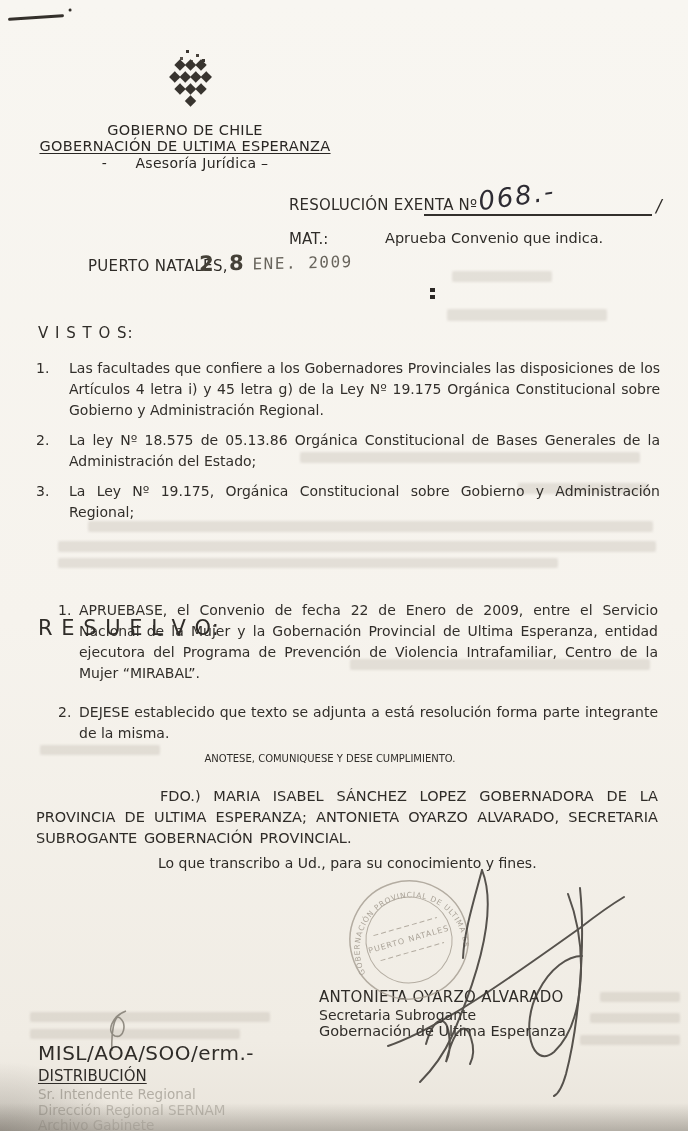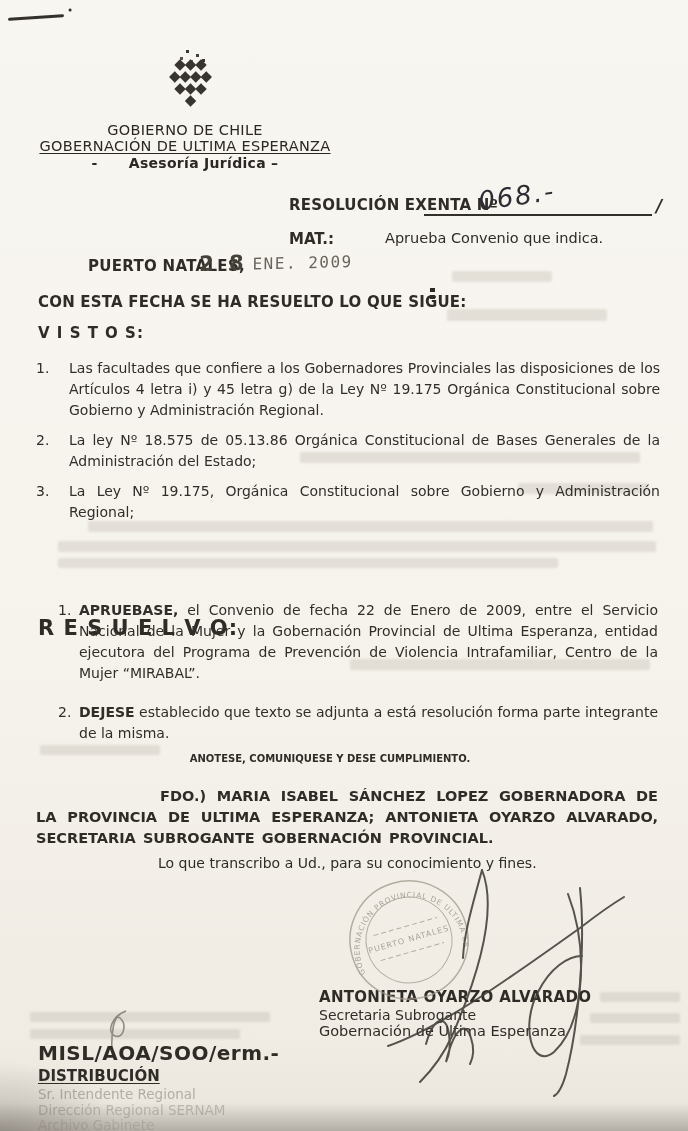--- a/index.html
+++ b/index.html
@@ -2,21 +2,21 @@
 <html><head>
 <meta charset="utf-8">
 <style>
   html,body{margin:0;padding:0;}
   .page{
     position:relative;width:688px;height:1131px;overflow:hidden;
     background:linear-gradient(180deg,#f8f6f1 0%,#f6f3ed 55%,#f0ece4 92%,#e9e4db 100%);
     font-family:"DejaVu Sans",sans-serif;color:#2f2c28;
   }
   .abs{position:absolute;}
-  .b{font-weight:bold;}
+  .b{font-weight:normal;}
   .just{text-align:justify;}
   .hdr{font-size:14.5px;line-height:16px;letter-spacing:.3px;color:#2a2724;}
   .body-txt{font-size:14px;line-height:21px;color:#312e2a;}
   .list-item{display:flex;}
   .list-item .num{flex:none;}
   .faded{color:#a9a49a;font-size:13.5px;line-height:15.5px;}
   .bleed{position:absolute;filter:blur(1.1px);border-radius:2px;
     background:rgba(158,150,136,.22);}
   .logo{font-size:15px;line-height:12px;letter-spacing:-1px;color:#38342f;text-align:center;}
   .pre{white-space:pre;}
@@ -81,21 +81,20 @@
   <div class="abs b" style="left:656px;top:196px;font-size:17px;font-style:italic;">/</div>
 
   <div class="abs b" style="left:289px;top:230px;font-size:15px;">MAT.:</div>
   <div class="abs" style="left:385px;top:230px;font-size:14.5px;">Aprueba Convenio que indica.</div>
 
   <div class="abs b" style="left:40px;top:257px;font-size:15px;letter-spacing:.3px;margin-left:48px;">PUERTO NATALES,</div>
   <div class="abs datestamp" style="left:199px;top:250px;">
     <span class="day">2 8</span><span class="rest">ENE. 2009</span>
   </div>
 
-  <div class="abs b" style="left:38px;top:293px;font-size:15px;letter-spacing:.2px;">CON ESTA FECHA SE HA RESUELTO LO QUE SIGUE:</div>
 
   <div class="abs b" style="left:38px;top:324px;font-size:15px;letter-spacing:1px;text-align:center;">V I S T O S:</div>
 
   <div class="abs list-item body-txt" style="left:36px;top:358px;width:624px;">
     <span class="num" style="width:33px;">1.</span>
     <div class="just" style="flex:1;">Las facultades que confiere a los Gobernadores Provinciales las disposiciones de los Artículos 4 letra i) y 45 letra g) de la Ley Nº 19.175 Orgánica Constitucional sobre Gobierno y Administración Regional.</div>
   </div>
   <div class="abs list-item body-txt" style="left:36px;top:430px;width:624px;">
     <span class="num" style="width:33px;">2.</span>
     <div class="just" style="flex:1;">La ley Nº 18.575 de 05.13.86 Orgánica Constitucional de Bases Generales de la Administración del Estado;</div>

